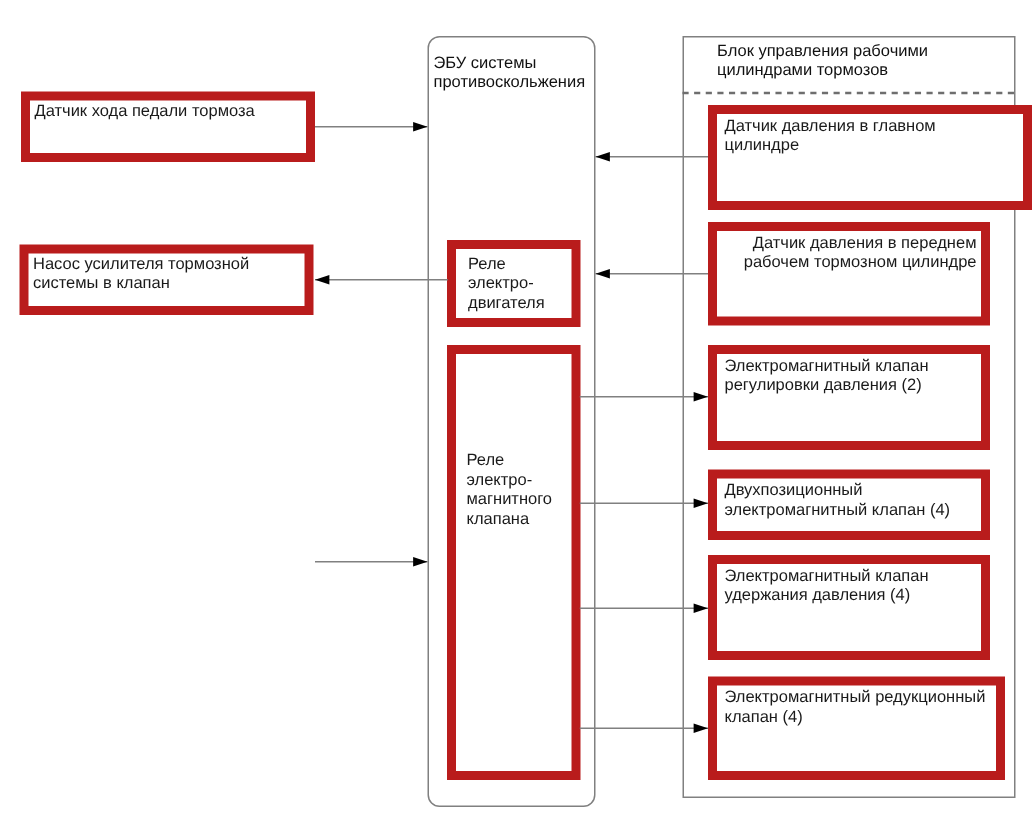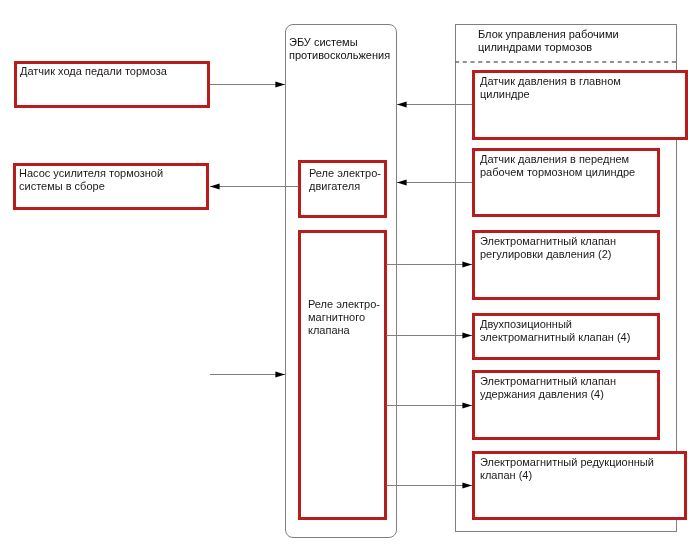--- a/index.html
+++ b/index.html
@@ -16,21 +16,21 @@
     font-family: "Liberation Sans", sans-serif;
     font-size: 11px;
     color: #111111;
     -webkit-font-smoothing: antialiased;
     -moz-osx-font-smoothing: grayscale;
   }
   #diagram { position: absolute; left: 0; top: 0; width: 688px; height: 560px; }
   .node {
     position: absolute;
     box-sizing: border-box;
-    border: 3px solid #b91c1c;
+    border: 6px solid #b91c1c;
     background: #ffffff;
   }
   .node .label {
     position: absolute;
     left: 3px;
     top: 1px;
     right: 3px;
     line-height: 13.1px;
     color: #1a1a1a;
     white-space: pre-line;
@@ -55,21 +55,21 @@
 <body>
 
 <div id="diagram">
 
   <div class="node" style="left:14px;top:61px;width:196px;height:47px;">
     <div class="label">Датчик хода педали тормоза</div>
   </div>
 
   <div class="node" style="left:13px;top:163px;width:196px;height:47px;">
     <div class="label">Насос усилителя тормозной
-системы в сборе</div>
+системы в клапан</div>
   </div>
 
 
   <div class="ecu" style="left:285px;top:24px;width:112px;height:514px;">
     <div class="label" style="position:absolute;left:3px;top:11px;right:2px;line-height:13.1px;white-space:pre-line;">ЭБУ системы
 противоскольжения</div>
   </div>
 
   <div class="node" style="left:298px;top:160px;width:89px;height:58px;">
     <div class="label" style="left:8px;top:4px;right:1px;">Реле электро-
@@ -85,41 +85,41 @@
   <div class="group" style="left:455px;top:24px;width:222px;height:508px;">
     <div class="label" style="position:absolute;left:22px;top:3px;right:2px;line-height:13.1px;white-space:pre-line;">Блок управления рабочими
 цилиндрами тормозов</div>
   </div>
 
   <div class="node rblk" style="left:472px;top:70px;width:216px;height:70px;">
     <div class="label">Датчик давления в главном
 цилиндре</div>
   </div>
 
-  <div class="node rblk" style="left:472px;top:148px;width:188px;height:69px;">
+  <div class="node rblk" style="left:472px;top:148px;width:188px;height:69px;text-align:right;">
     <div class="label">Датчик давления в переднем
 рабочем тормозном цилиндре</div>
   </div>
 
   <div class="node rblk" style="left:472px;top:230px;width:188px;height:70px;">
     <div class="label">Электромагнитный клапан
 регулировки давления (2)</div>
   </div>
 
   <div class="node rblk" style="left:472px;top:313px;width:188px;height:47px;padding-left:44px;">
     <div class="label">Двухпозиционный
 электромагнитный клапан (4)</div>
   </div>
 
   <div class="node rblk" style="left:472px;top:370px;width:188px;height:70px;">
     <div class="label">Электромагнитный клапан
 удержания давления (4)</div>
   </div>
 
-  <div class="node rblk" style="left:472px;top:451px;width:215px;height:69px;padding-left:44px;">
+  <div class="node rblk" style="left:472px;top:451px;width:198px;height:69px;padding-left:44px;">
     <div class="label">Электромагнитный редукционный
 клапан (4)</div>
   </div>
 
   <svg class="links" viewBox="0 0 688 560" width="688" height="560">
     <defs>
       <marker id="ah" markerWidth="11" markerHeight="8" refX="10" refY="4" orient="auto" markerUnits="userSpaceOnUse">
         <path d="M0.4,0.9 L10,4 L0.4,7.1 z" fill="#000"></path>
       </marker>
     </defs>

